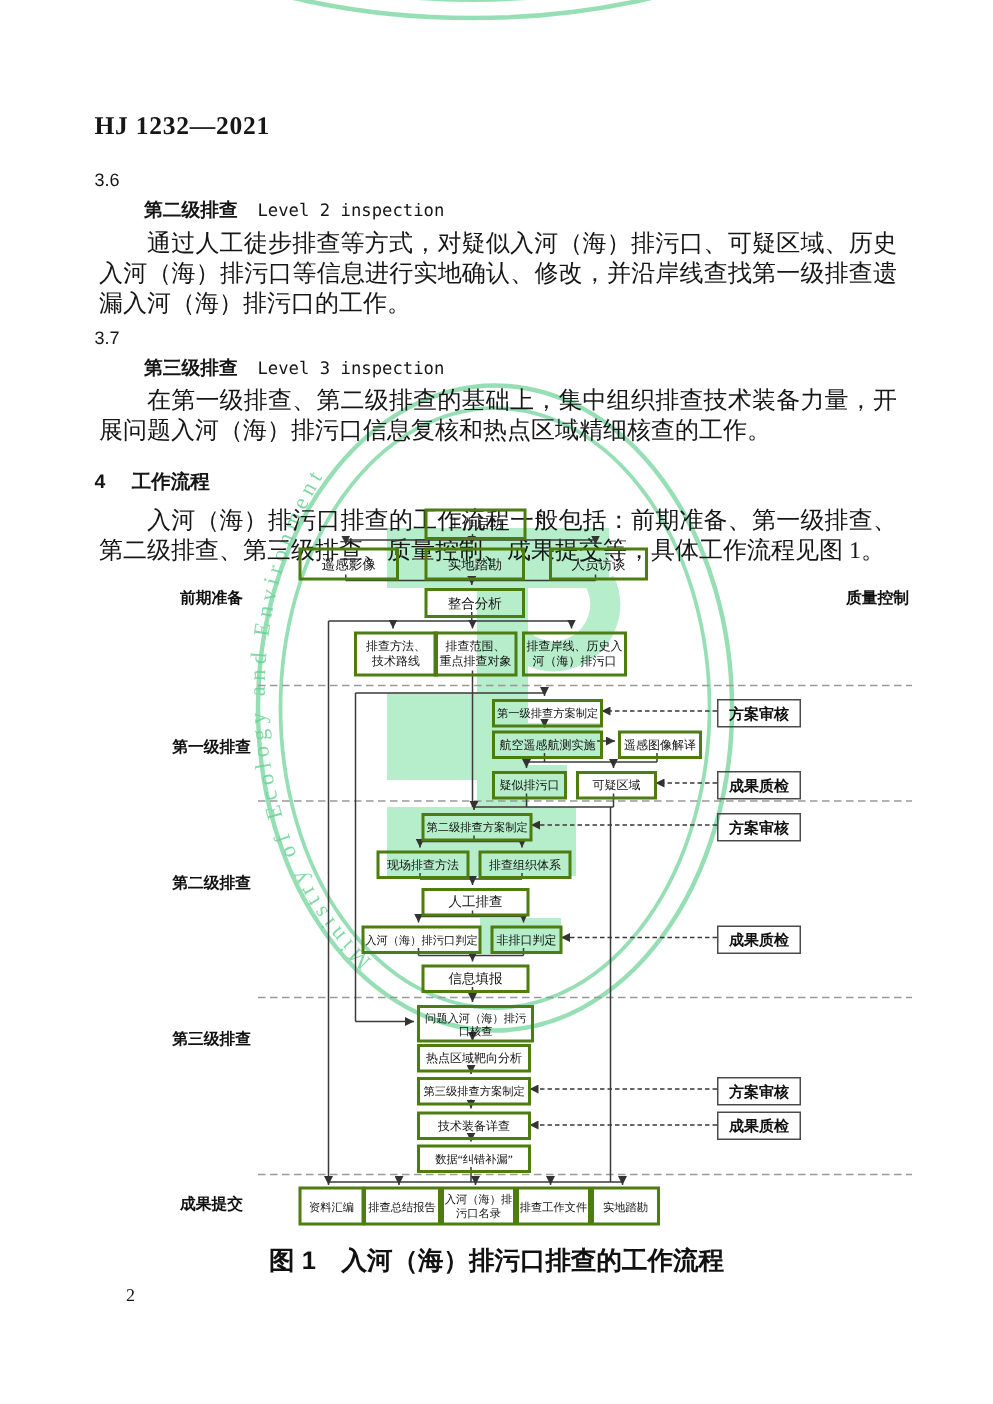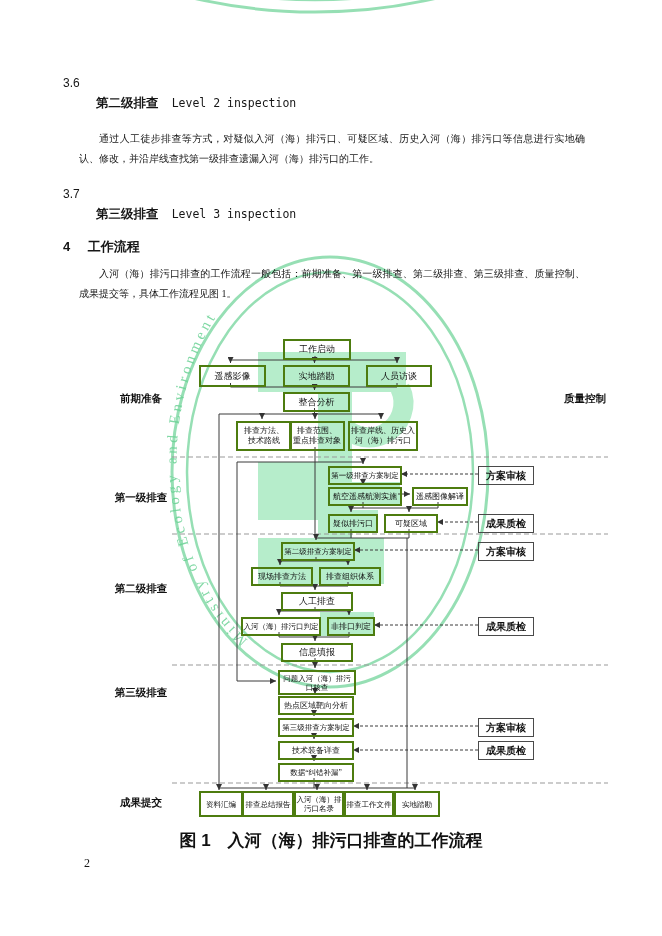--- a/index.html
+++ b/index.html
@@ -10,21 +10,21 @@
     font-family:"Liberation Serif","DejaVu Serif",serif;color:#161616;
   }
   
   .textcol{position:absolute;left:63px;top:74px;width:538px;z-index:2;}
   .doc-header{font-weight:bold;font-size:17px;letter-spacing:.5px;margin-bottom:17px;
     font-family:"Liberation Serif","DejaVu Serif",serif;}
   .secnum{font-size:12px;line-height:19px;font-family:"Liberation Sans","DejaVu Sans",sans-serif;}
   .termline{font-size:12.5px;line-height:20px;padding-left:33px;}
   .term-cn{font-weight:bold;font-family:"Liberation Sans","DejaVu Sans",sans-serif;}
   .term-en{font-family:"DejaVu Sans Mono",monospace;font-size:11.5px;margin-left:10px;}
-  .para{font-size:10px;line-height:20px;text-indent:2em;text-align:justify;margin:16px;}
+  .para{font-size:16px;line-height:20px;text-indent:2em;text-align:justify;margin:3px;}
   .chap{margin-top:13px;font-size:13px;line-height:20px;font-weight:bold;
     font-family:"Liberation Sans","DejaVu Sans",sans-serif;}
   .chap .chapnum{margin-right:14px;}
   .chap + .para{margin-top:7px;}
   
   .wm{position:absolute;left:0;top:0;z-index:1;}
   
   .lines{position:absolute;left:0;top:0;z-index:2;}
   .node{
     position:absolute;border:2px solid #4d7c0f;background:transparent;
@@ -77,33 +77,35 @@
       <defs>
         <path id="wmArc" d="M 248 640 C 155 560, 148 370, 255 268 C 268 256, 280 250, 300 246" fill="none"></path>
       </defs>
       <text font-size="15" letter-spacing="3.5" opacity="0.85" font-family="Liberation Serif, DejaVu Serif, serif" fill="#6bd295">
         <textPath href="#wmArc">Ministry of Ecology and Environment</textPath>
       </text>
     </g>
   </svg>
 
   <div class="textcol">
+    <div class="doc-header">HJ 1232—2021</div>
 
     <div class="secnum">3.6</div>
     <div class="termline">
       <span class="term-cn">第二级排查</span>
       <span class="term-en">Level 2 inspection</span>
     </div>
     <p class="para">通过人工徒步排查等方式，对疑似入河（海）排污口、可疑区域、历史入河（海）排污口等信息进行实地确认、修改，并沿岸线查找第一级排查遗漏入河（海）排污口的工作。</p>
 
     <div class="secnum">3.7</div>
     <div class="termline">
       <span class="term-cn">第三级排查</span>
       <span class="term-en">Level 3 inspection</span>
     </div>
+    <p class="para">在第一级排查、第二级排查的基础上，集中组织排查技术装备力量，开展问题入河（海）排污口信息复核和热点区域精细核查的工作。</p>
 
     <div class="chap">
       <span class="chapnum">4</span>
       <span>工作流程</span>
     </div>
     <p class="para">入河（海）排污口排查的工作流程一般包括：前期准备、第一级排查、第二级排查、第三级排查、质量控制、成果提交等，具体工作流程见图 1。</p>
   </div>
 
   <svg class="lines" width="662" height="936" viewBox="0 0 662 936">
     <defs>

